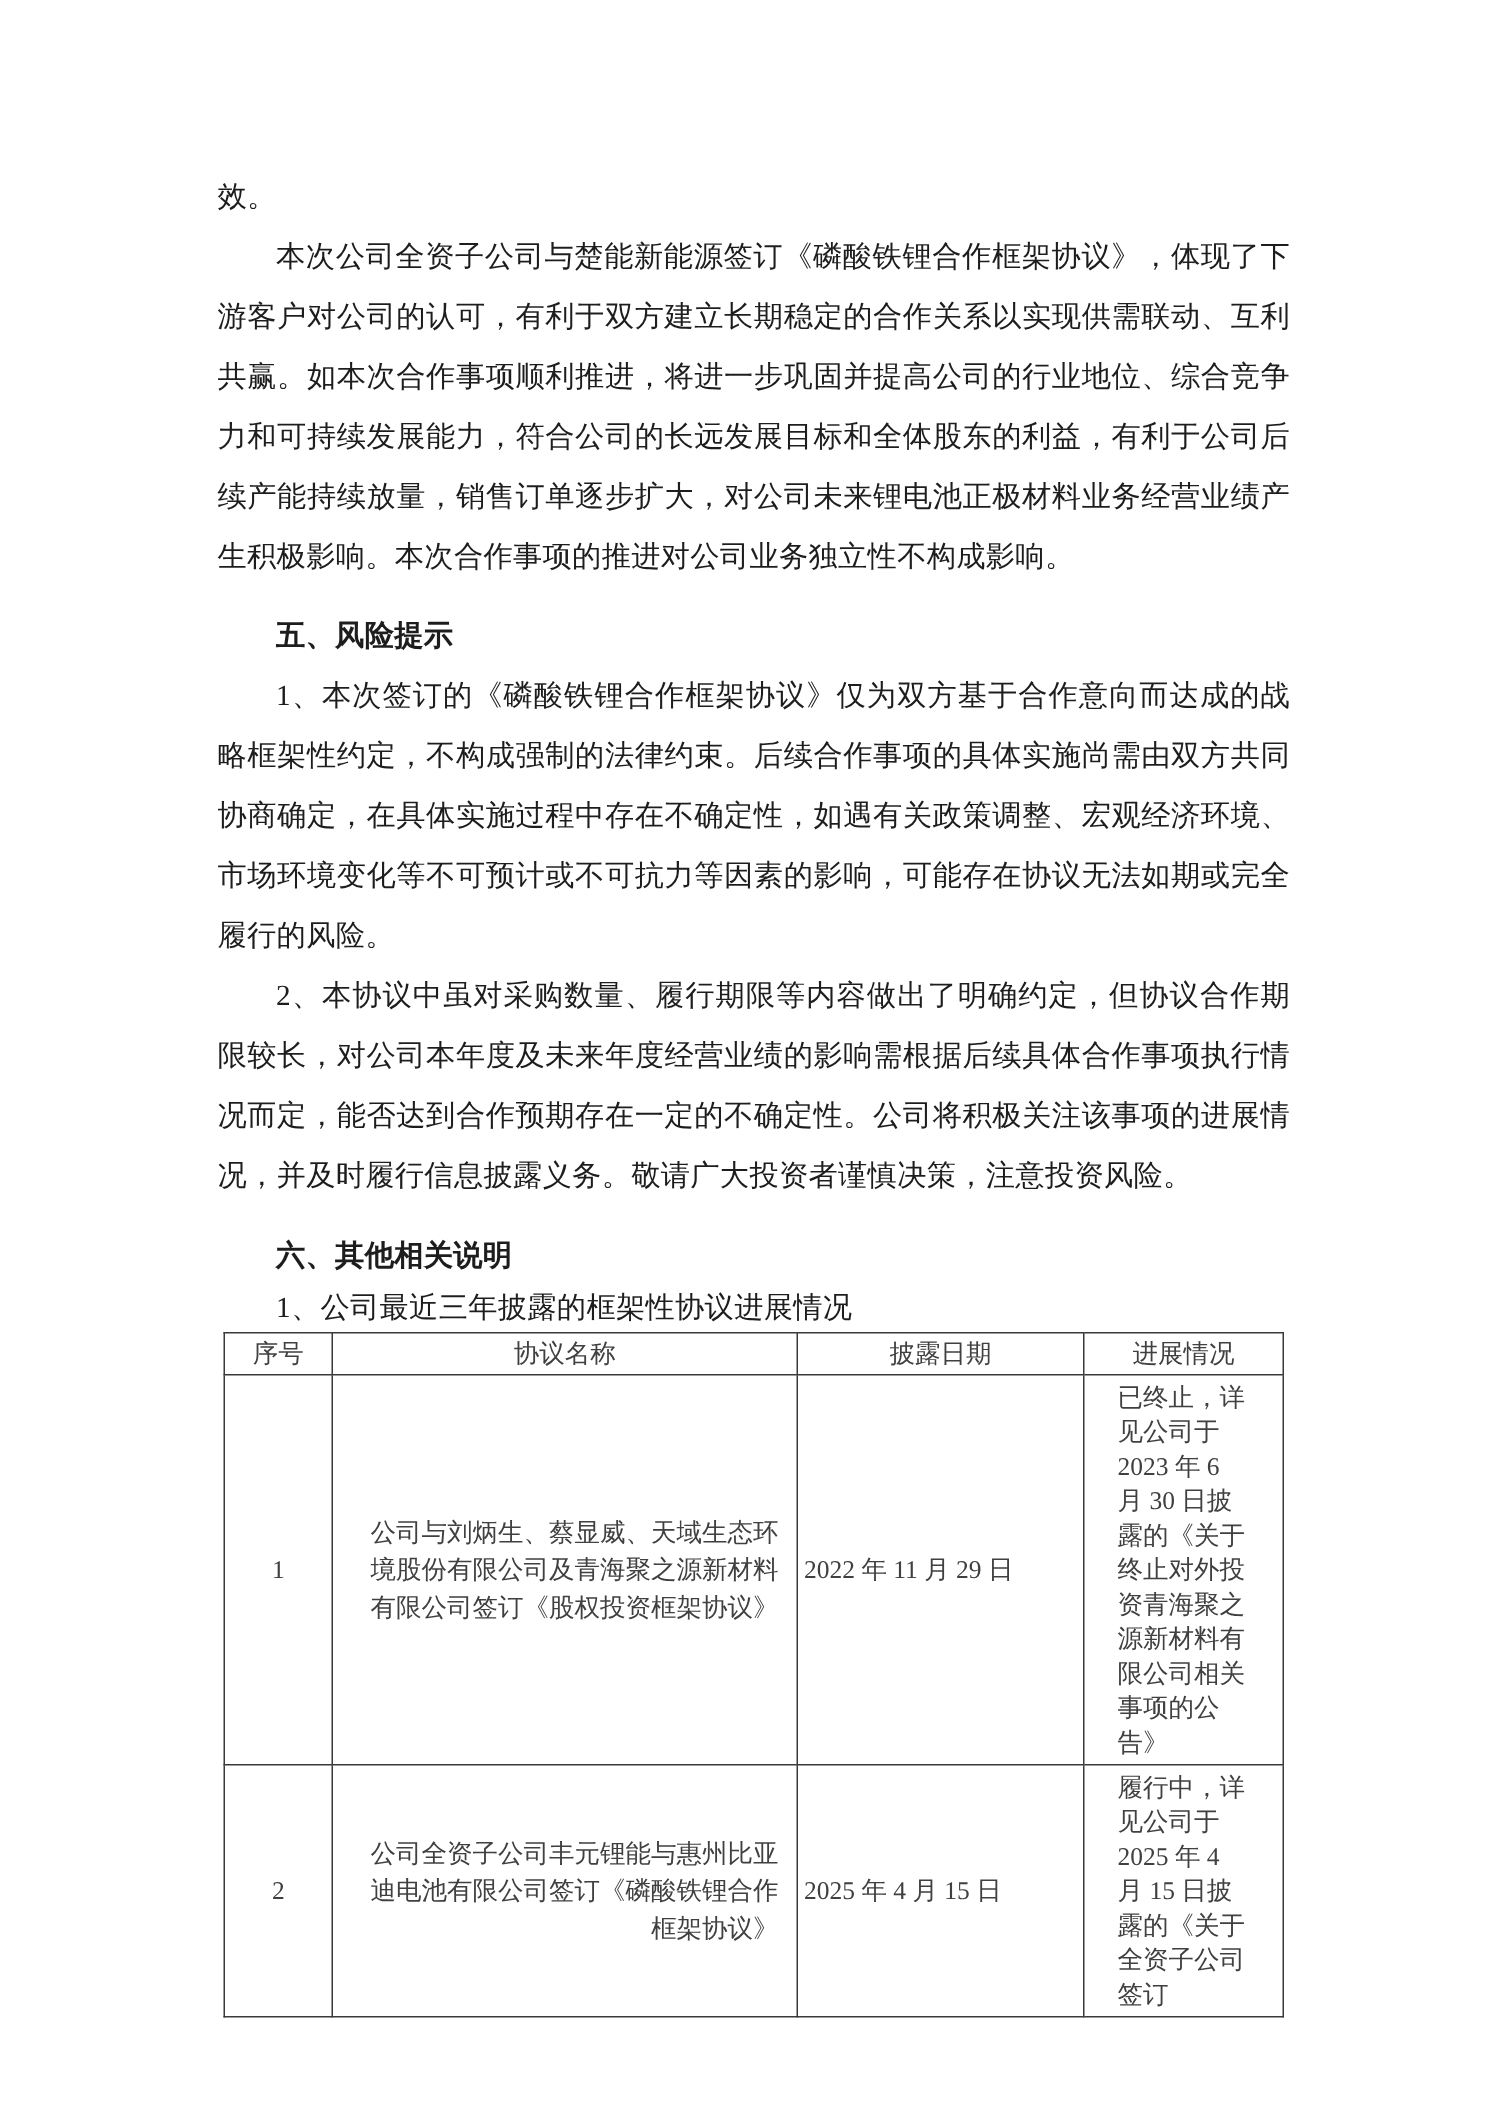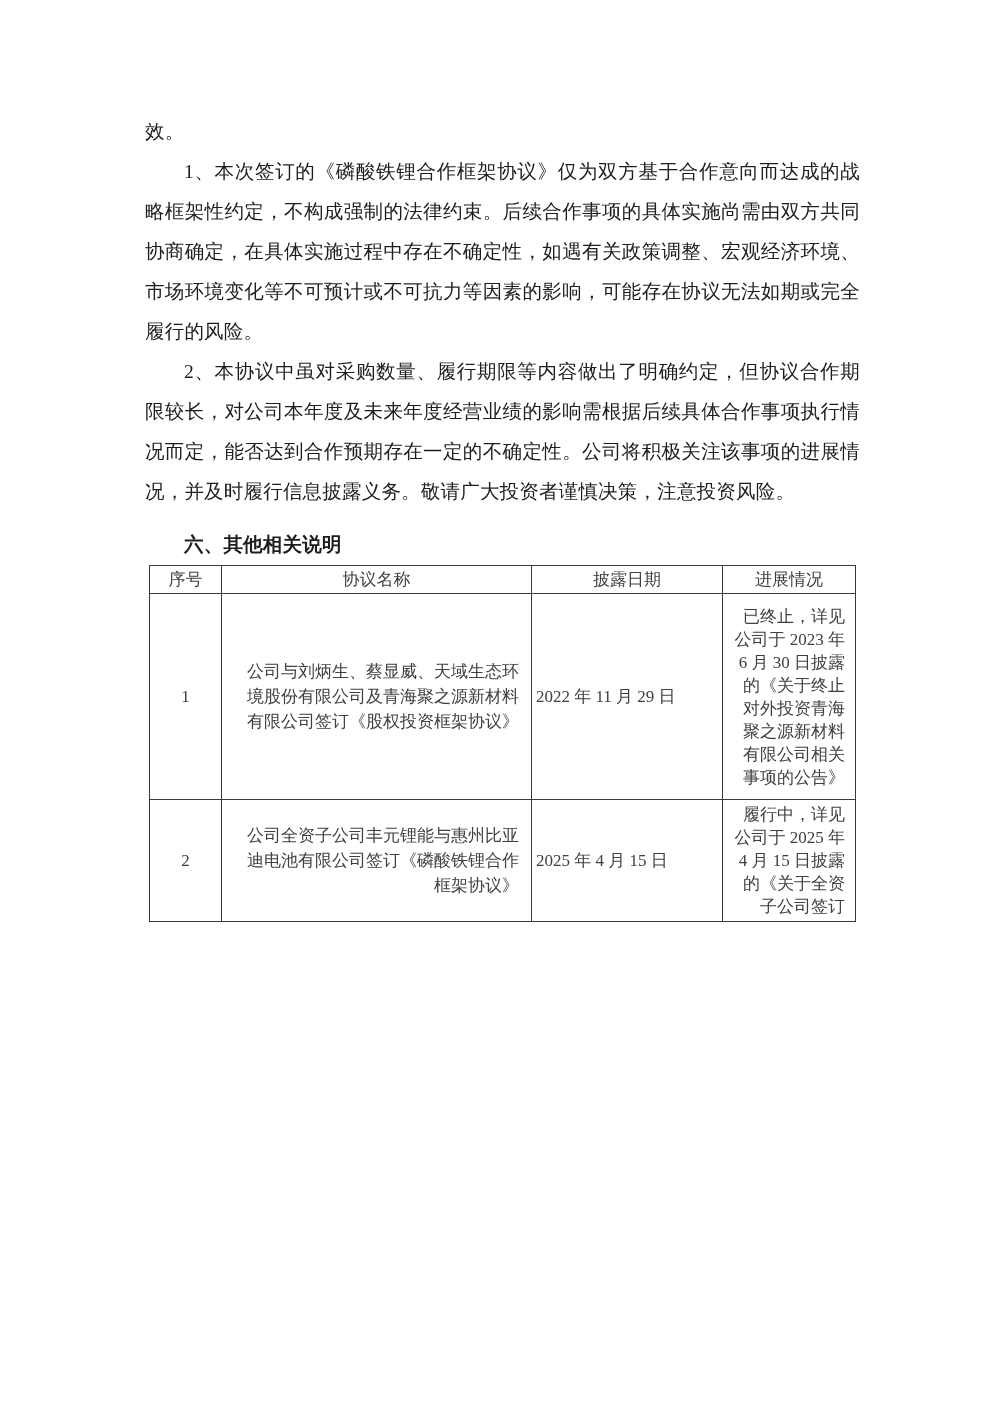--- a/index.html
+++ b/index.html
@@ -71,43 +71,46 @@
     text-align: right;
     padding: 6px 12px;
     line-height: 25px;
   }
   td.cell-date {
     text-align: left;
     line-height: 23px;
     padding: 2px 4px;
   }
   td.cell-progress {
-    text-align: right;
+    text-align: left;
     line-height: 23px;
-    padding: 3px 10px;
+    padding: 3px 22px;
   }
   tr.row-1 { height: 206px; }
   tr.row-2 { height: 114px; }
 </style>
 </head>
 <body>
 
 <div class="page">
 
   <p class="body-text">效。</p>
 
 
+  <p class="body-text indent">本次公司全资子公司与楚能新能源签订《磷酸铁锂合作框架协议》，体现了下游客户对公司的认可，有利于双方建立长期稳定的合作关系以实现供需联动、互利共赢。如本次合作事项顺利推进，将进一步巩固并提高公司的行业地位、综合竞争力和可持续发展能力，符合公司的长远发展目标和全体股东的利益，有利于公司后续产能持续放量，销售订单逐步扩大，对公司未来锂电池正极材料业务经营业绩产生积极影响。本次合作事项的推进对公司业务独立性不构成影响。</p>
 
+  <h3 class="sec-heading">五、风险提示</h3>
 
   <p class="body-text indent">1、本次签订的《磷酸铁锂合作框架协议》仅为双方基于合作意向而达成的战略框架性约定，不构成强制的法律约束。后续合作事项的具体实施尚需由双方共同协商确定，在具体实施过程中存在不确定性，如遇有关政策调整、宏观经济环境、市场环境变化等不可预计或不可抗力等因素的影响，可能存在协议无法如期或完全履行的风险。</p>
 
   <p class="body-text indent">2、本协议中虽对采购数量、履行期限等内容做出了明确约定，但协议合作期限较长，对公司本年度及未来年度经营业绩的影响需根据后续具体合作事项执行情况而定，能否达到合作预期存在一定的不确定性。公司将积极关注该事项的进展情况，并及时履行信息披露义务。敬请广大投资者谨慎决策，注意投资风险。</p>
 
   <h3 class="sec-heading">六、其他相关说明</h3>
 
+  <p class="sub-line">1、公司最近三年披露的框架性协议进展情况</p>
 
   <table class="agreements">
     <colgroup>
       <col style="width:72px">
       <col style="width:310px">
       <col style="width:191px">
       <col style="width:133px">
     </colgroup>
     <thead>
       <tr>

